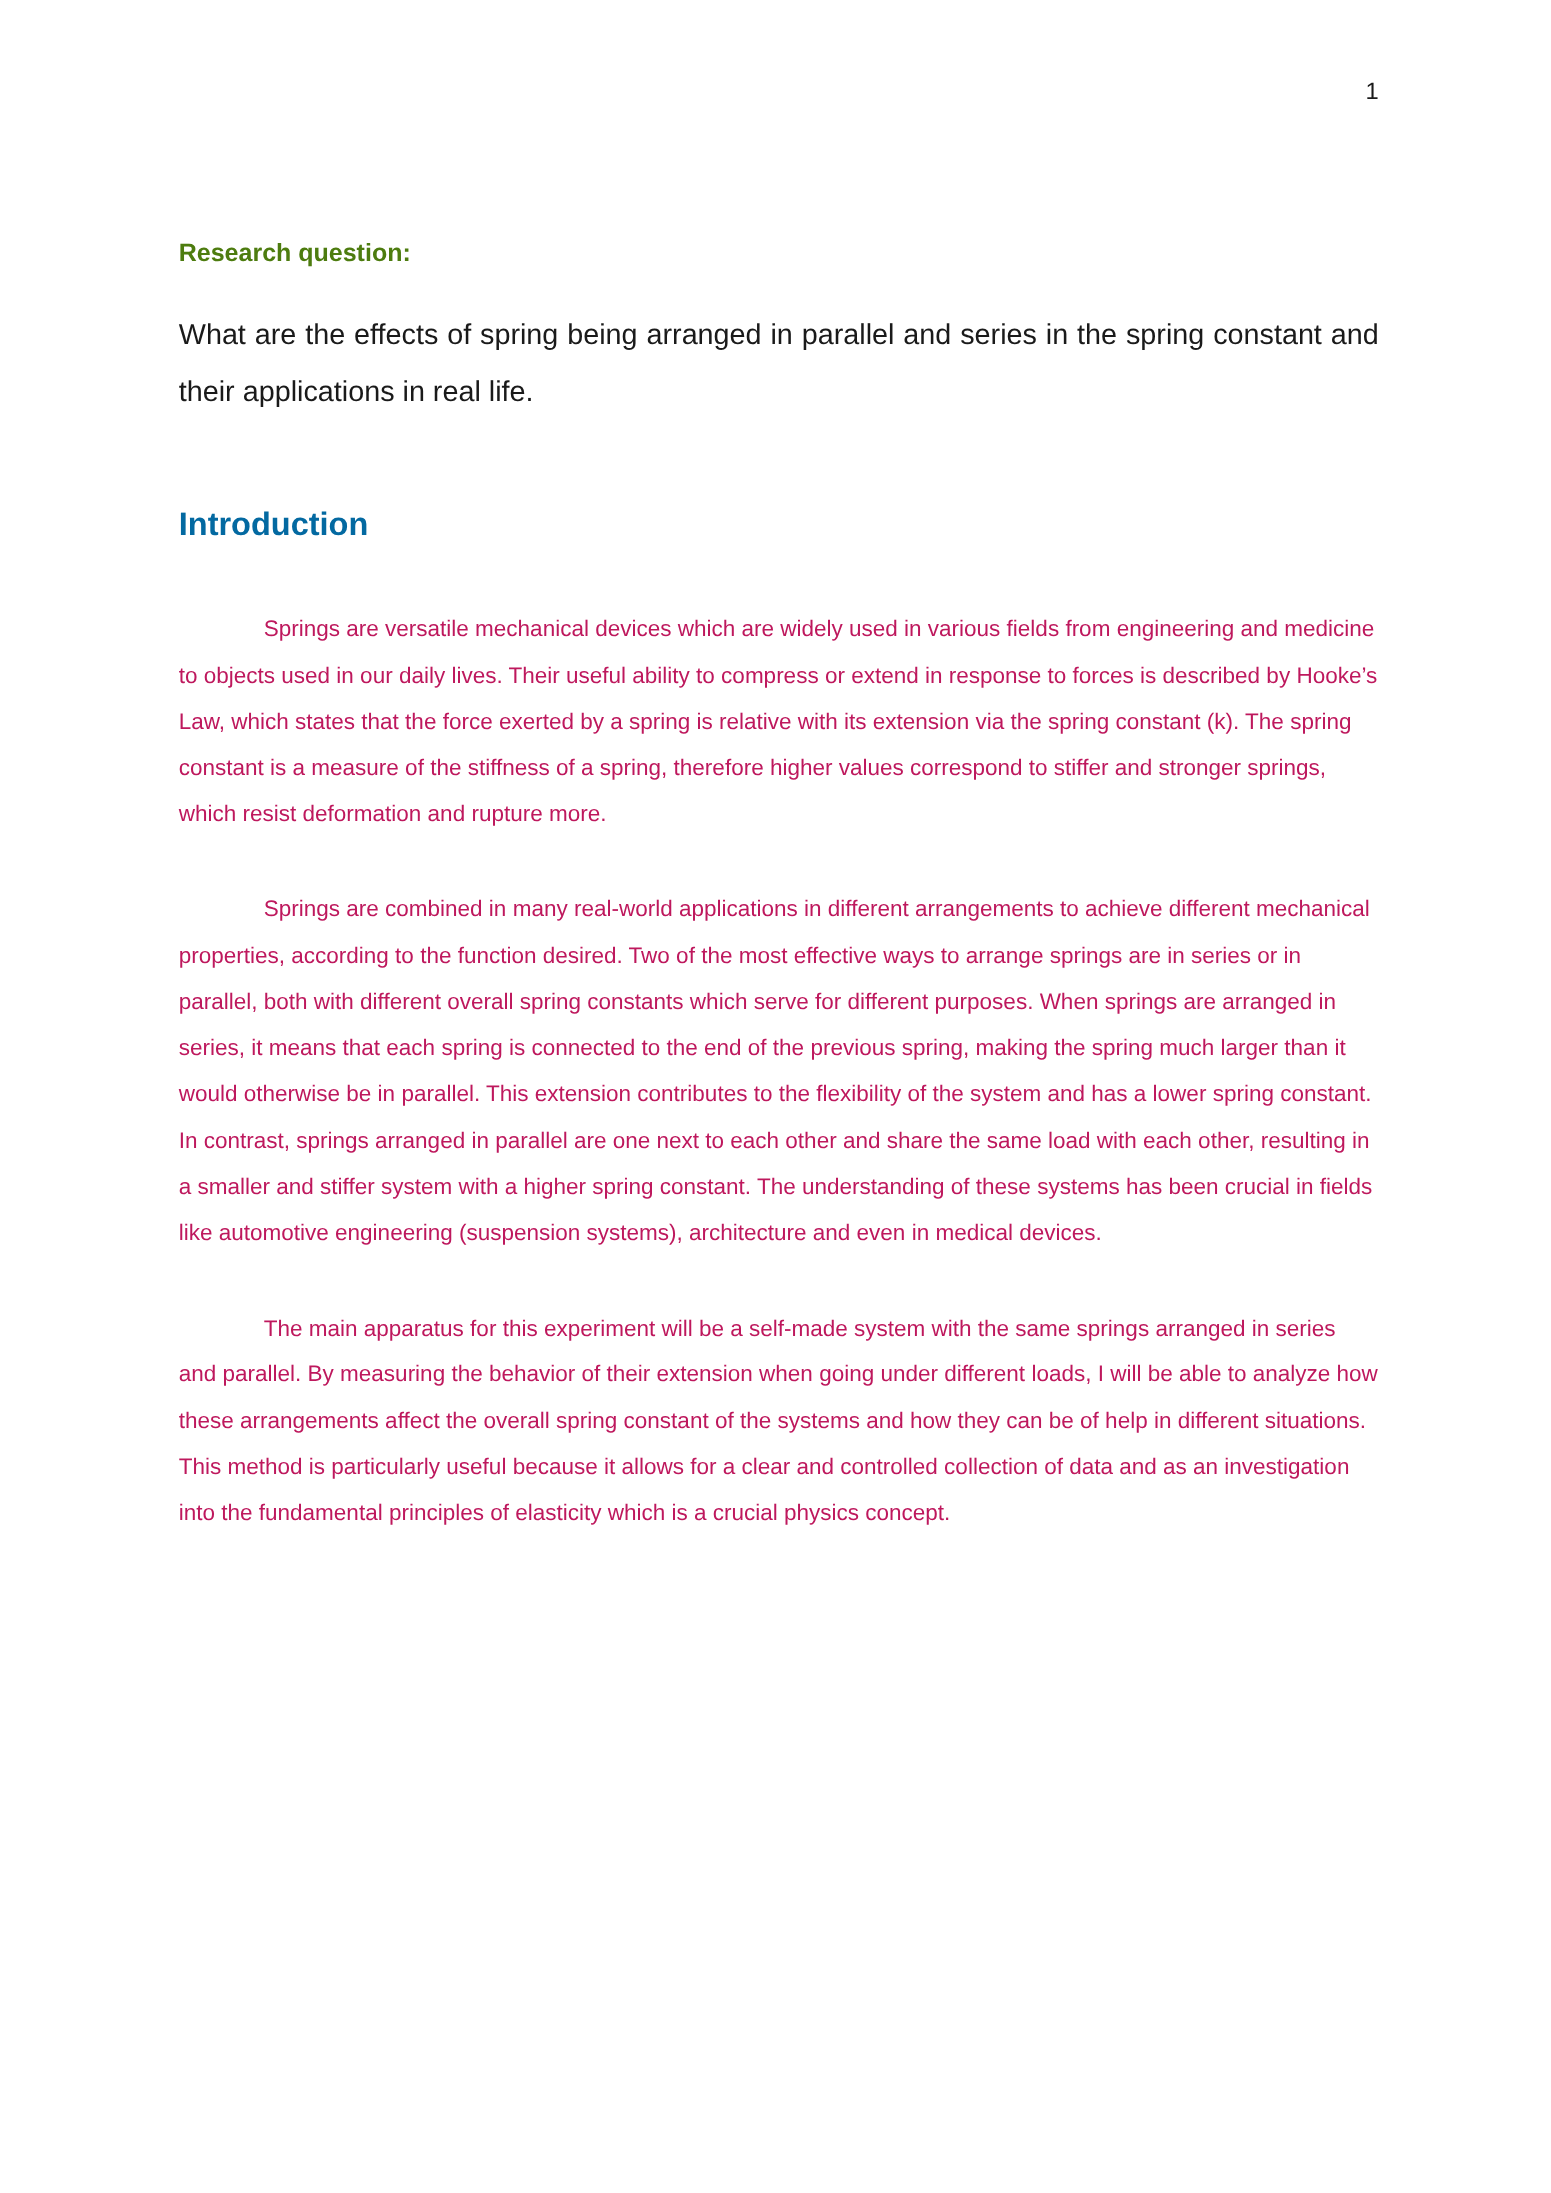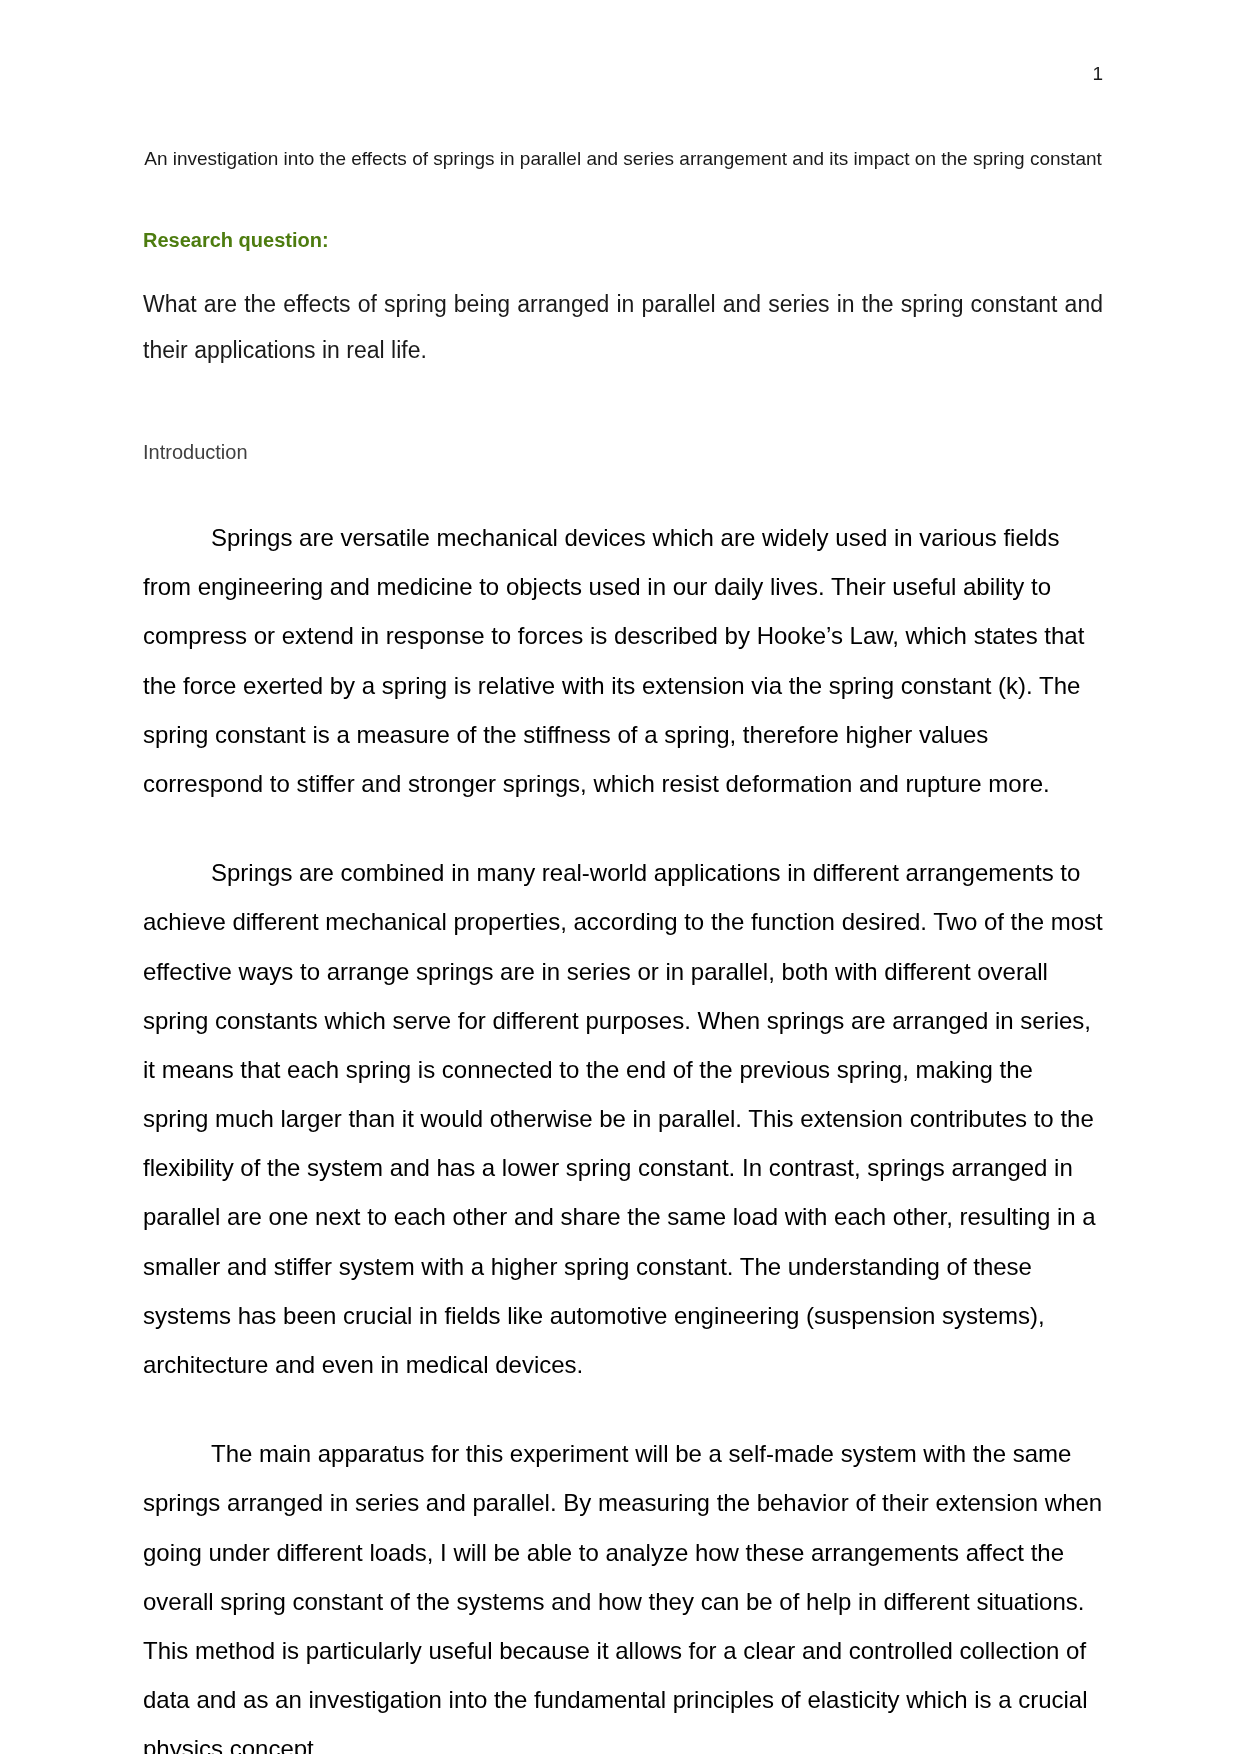--- a/index.html
+++ b/index.html
@@ -58,48 +58,47 @@
   }
   .rq-text {
     font-size: 23px;
     color: #1a1a1a;
     text-align: justify;
     text-justify: inter-word;
     margin: 26px 0 0 0;
     line-height: 2.0;
   }
   .intro-heading {
-    font-size: 20px;
-    font-weight: normal;
-    color: #404040;
+    font-size: 26px;
+    font-weight: bold;
+    color: #0369a1;
     margin: 64px 0 0 0;
     line-height: 1.5;
   }
   .body-paragraph {
-    font-size: 24px;
-    color: #000000;
+    font-size: 18px;
+    color: #be185d;
     margin: 40px 0 0 0;
     line-height: 2.05;
     text-indent: 68px;
   }
   .body-paragraph.first {
     margin-top: 46px;
   }
 </style>
 </head>
 <body>
 
 <div class="page">
 
   <div class="page-number">1</div>
 
   <div class="content">
 
 
-    <p class="doc-subtitle">An investigation into the effects of springs in parallel and series arrangement and its impact on the spring constant</p>
 
     <h2 class="section-heading">Research question:</h2>
 
     <p class="rq-text">What are the effects of spring being arranged in parallel and series in the spring constant and their applications in real life.</p>
 
     <h2 class="intro-heading">Introduction</h2>
 
     <p class="body-paragraph first">Springs are versatile mechanical devices which are widely used in various fields from engineering and medicine to objects used in our daily lives. Their useful ability to compress or extend in response to forces is described by Hooke’s Law, which states that the force exerted by a spring is relative with its extension via the spring constant (k). The spring constant is a measure of the stiffness of a spring, therefore higher values correspond to stiffer and stronger springs, which resist deformation and rupture more.</p>
 
     <p class="body-paragraph">Springs are combined in many real-world applications in different arrangements to achieve different mechanical properties, according to the function desired. Two of the most effective ways to arrange springs are in series or in parallel, both with different overall spring constants which serve for different purposes. When springs are arranged in series, it means that each spring is connected to the end of the previous spring, making the spring much larger than it would otherwise be in parallel. This extension contributes to the flexibility of the system and has a lower spring constant. In contrast, springs arranged in parallel are one next to each other and share the same load with each other, resulting in a smaller and stiffer system with a higher spring constant. The understanding of these systems has been crucial in fields like automotive engineering (suspension systems), architecture and even in medical devices.</p>

